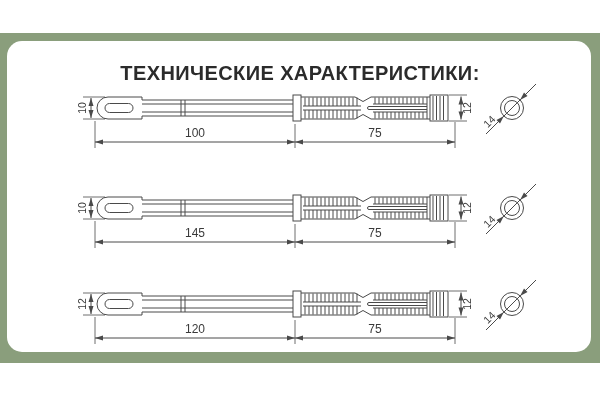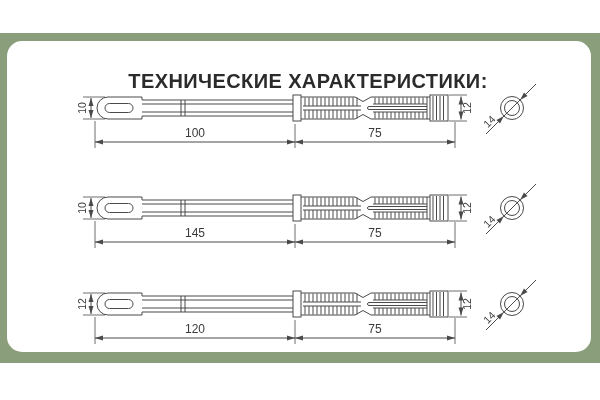--- a/index.html
+++ b/index.html
@@ -14,21 +14,21 @@
   }
   .frame{
     position:absolute;left:0;top:33px;width:600px;height:330px;
     background:var(--frame-green);
   }
   .card{
     position:absolute;left:7px;top:41px;width:584px;height:311px;
     background:#ffffff;border-radius:15px;
   }
   .title{
-    position:absolute;left:0;top:54px;width:584px;margin:16px;
+    position:absolute;left:0;top:54px;width:584px;margin:8px;
     text-align:center;font-size:20px;font-weight:700;letter-spacing:.4px;
     color:var(--title-color);
   }
   svg.row{position:absolute;left:75px;width:510px;height:100px;overflow:visible;}
   .row-1{top:58px;} .row-2{top:158px;} .row-3{top:254px;}
   .dim{font-family:"Liberation Sans",sans-serif;font-size:12px;fill:#3a3a3a;}
   .dim-sm{font-size:10.5px;}
   .defs-holder{position:absolute;width:0;height:0;}
 </style>
 </head>

